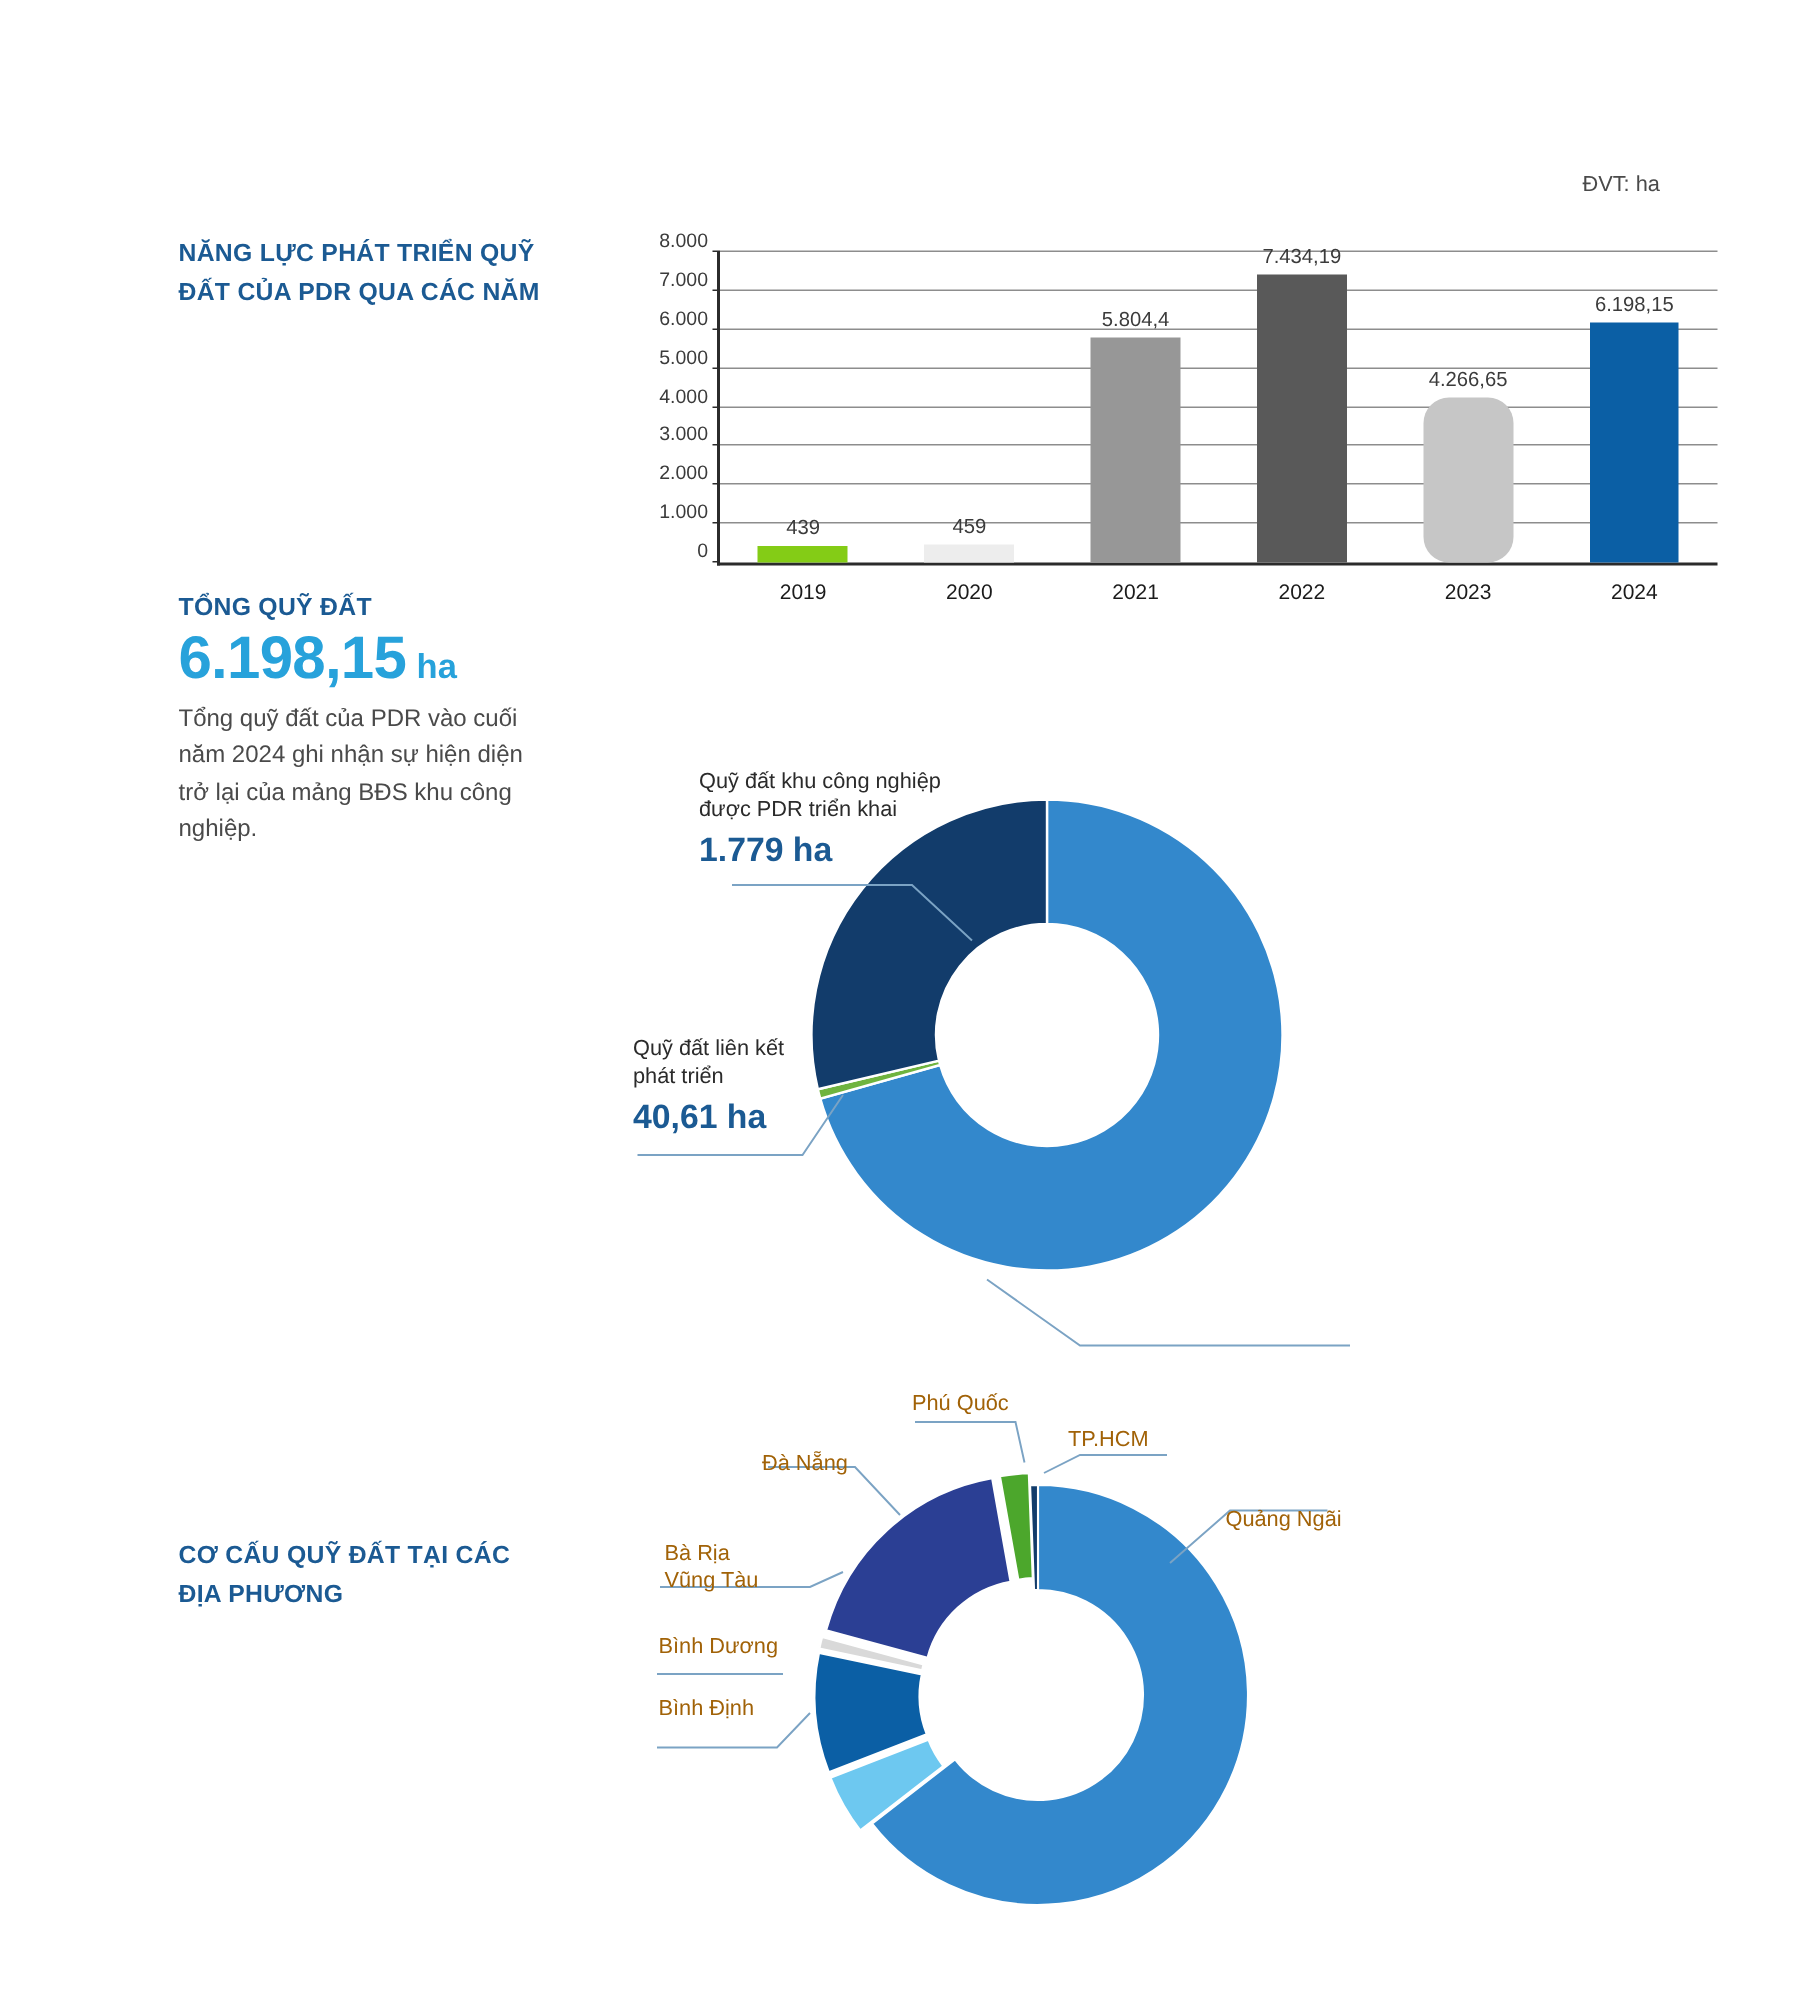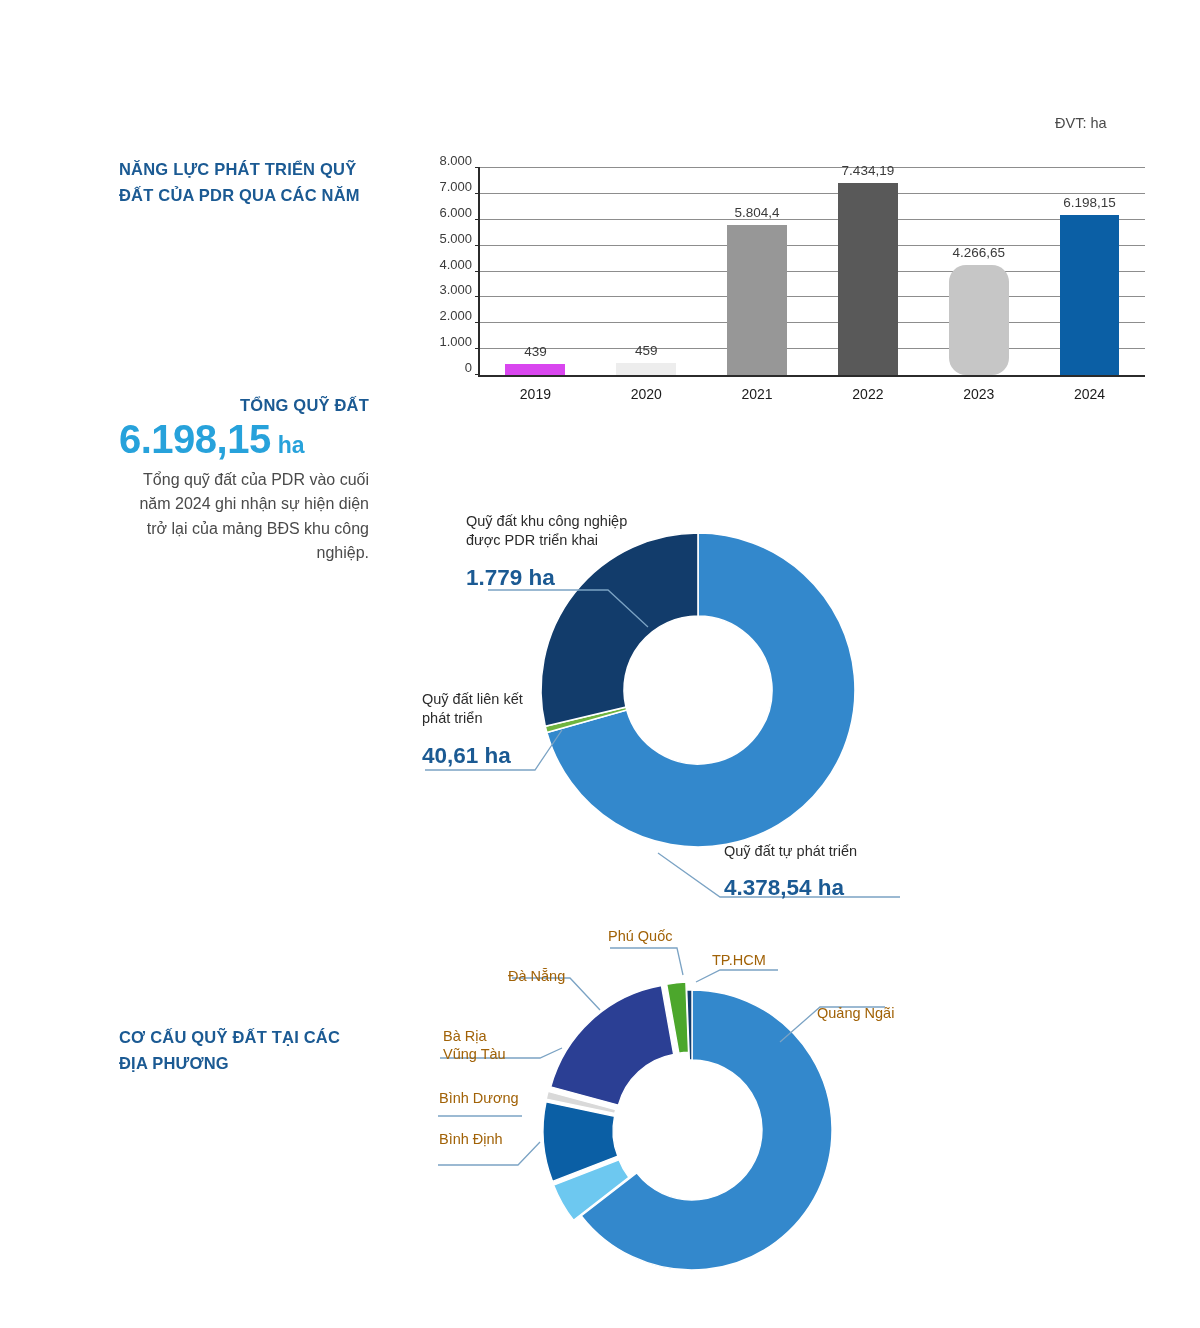--- a/index.html
+++ b/index.html
@@ -15,21 +15,21 @@
   .sec-title {
     position:absolute;
     color:#1b5a93;
     font-weight:bold;
     letter-spacing:.2px;
     line-height:1.55;
   }
   #title-1 { left:119px; top:157px; width:250px; font-size:16.5px; }
   #title-3 { left:119px; top:1025px; width:250px; font-size:16.5px; }
 
-  #kpi-block { position:absolute; left:119px; top:396px; width:250px;text-align:right; }
+  #kpi-block { position:absolute; left:119px; top:396px; width:250px; }
   #kpi-label {
     color:#1b5a93; font-weight:bold; font-size:16.5px;
     letter-spacing:.2px; margin:0 0 4px 0;
   }
   #kpi-value-row { display:flex; align-items:baseline; gap:7px; margin-bottom:9px; }
   #kpi-value { color:#27A2DB; font-weight:bold; font-size:40px; line-height:1; letter-spacing:-.5px; }
   #kpi-unit  { color:#27A2DB; font-weight:bold; font-size:23px; line-height:1; }
   #kpi-desc  { font-size:16px; line-height:1.52; color:#4a4a4a; }
 
   
@@ -58,21 +58,21 @@
     margin-bottom:5px; font-size:13.5px; color:#3b3b3b; white-space:nowrap;
   }
   .bar-cat {
     position:absolute; top:100%; left:50%; transform:translateX(-50%);
     margin-top:11px; font-size:14px; font-weight:normal; color:#1b1b1b; white-space:nowrap;
   }
 
   
   .callout { position:absolute; }
   .callout .co-name { font-size:14.5px; color:#2b2b2b; line-height:1.33; white-space:nowrap; }
-  .callout .co-val  { font-size:22.5px; font-weight:bold; color:#1b5a93; margin-top:14px; white-space:nowrap; }
+  .callout .co-val  { font-size:22.5px; font-weight:bold; color:#1b5a93; margin-top:3px; white-space:nowrap; }
 
   .plabel { position:absolute; font-size:14.5px; color:#a16207; line-height:1.3; white-space:nowrap; }
 
   svg { display:block; overflow:visible; }
 </style>
 </head>
 <body>
 
 <div class="page">
 
@@ -118,21 +118,21 @@
           <div class="ytickmark" style="bottom: 62.5%;"></div>
           <div class="ytick" style="bottom: calc(75% - 7px);">6.000</div>
           <div class="ytickmark" style="bottom: 75%;"></div>
           <div class="ytick" style="bottom: calc(87.5% - 7px);">7.000</div>
           <div class="ytickmark" style="bottom: 87.5%;"></div>
           <div class="ytick" style="bottom: calc(100% - 7px);">8.000</div>
           <div class="ytickmark" style="bottom: 100%;"></div>
         </div>
       <div id="bars">
           <div class="bar-slot">
-            <div class="bar" style="height: 5.4875%; background: #d946ef;">
+            <div class="bar" style="height: 5.4875%; background: #84cc16;">
               <div class="bar-val">439</div>
               <div class="bar-cat">2019</div>
             </div>
           </div>
           <div class="bar-slot">
             <div class="bar" style="height: 5.7375%; background: rgb(237, 237, 237);">
               <div class="bar-val">459</div>
               <div class="bar-cat">2020</div>
             </div>
           </div>
@@ -181,24 +181,20 @@
     <div class="co-name">được PDR triển khai</div>
     <div class="co-val">1.779 ha</div>
   </div>
 
   <div class="callout" id="co-2" style="left:422px; top:690px;">
     <div class="co-name">Quỹ đất liên kết</div>
     <div class="co-name">phát triển</div>
     <div class="co-val">40,61 ha</div>
   </div>
 
-  <div class="callout" id="co-3" style="left:724px; top:842px;">
-    <div class="co-name">Quỹ đất tự phát triển</div>
-    <div class="co-val">4.378,54 ha</div>
-  </div>
 
   <svg id="donut2-svg" style="position:absolute; left:430px; top:930px;" width="560" height="390" viewBox="0 0 560 390">
     <g id="donut2-arcs">
         <path d="M262,60 A140,140 0 1 1 151.37829826740335,285.8069875114167 L206.68914913370168,242.90349375570835 A70,70 0 1 0 262,130 Z" fill="#3388CC" stroke="#ffffff" stroke-width="1.4"></path>
         <path d="M143.5466444753776,290.2415335853513 A140,140 0 0 1 123.67839046382471,255.153097412571 L188.92336833589948,229.7938217432528 A70,70 0 0 0 198.85749534167593,247.33803982964298 Z" fill="#6DC8F0" stroke="#ffffff" stroke-width="1.4"></path>
         <path d="M122.5400509035442,251.45286684274978 A140,140 0 0 1 116.02868004212766,171.91355027633 L184.5293433449107,186.32393289022173 A70,70 0 0 0 187.78502877561897,226.0935911734316 Z" fill="#0B5FA5" stroke="#ffffff" stroke-width="1.4"></path>
         <path d="M116.24734411085484,169.0782264975134 A140,140 0 0 1 118.0952412797626,161.38118084471122 L185.67195599809176,179.64008628500403 A70,70 0 0 0 184.74800741363788,183.48860911140514 Z" fill="#D9D9D9" stroke="#ffffff" stroke-width="1.4"></path>
         <path d="M120.76857529025247,156.8445710631908 A140,140 0 0 1 231.41877647037217,55.52337510968766 L243.67039059864146,124.44287852673204 A70,70 0 0 0 188.34529000858163,175.10347650348362 Z" fill="#2B3F94" stroke="#ffffff" stroke-width="1.4"></path>
         <path d="M236.64388250925924,54.20658684273525 A140,140 0 0 1 255.8704851920071,52.145067507141505 L258.5087979789025,122.09533059198276 A70,70 0 0 0 248.89549663752857,123.12609025977963 Z" fill="#4CA72C" stroke="#ffffff" stroke-width="1.4"></path>
         <path d="M256.7233744262092,60.09947383031749 A140,140 0 0 1 262.0000000000001,60 L262.00000000000006,130 A70,70 0 0 0 259.36168721310463,130.04973691515875 Z" fill="#123C6B" stroke="#ffffff" stroke-width="1.4"></path>

